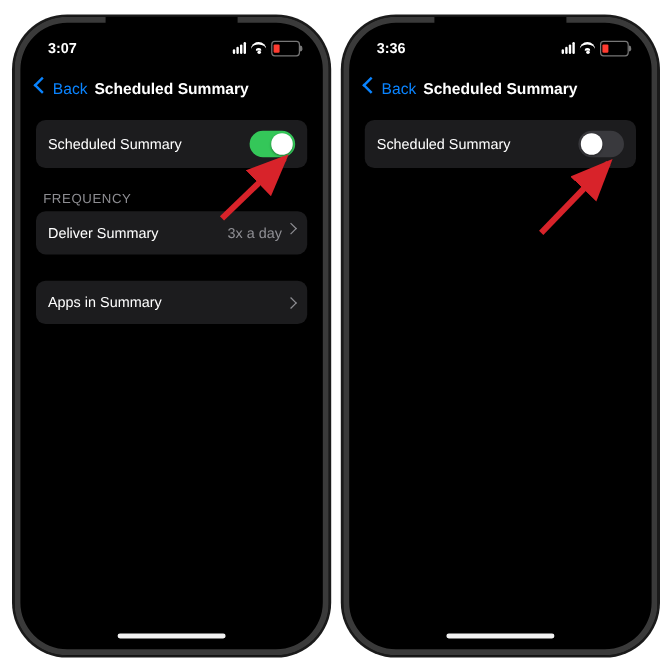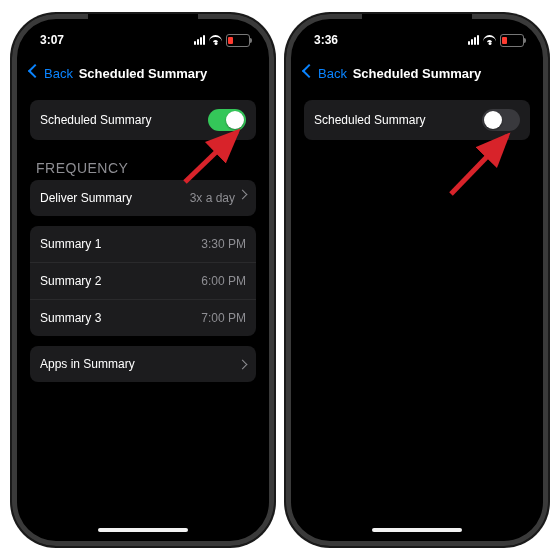--- a/index.html
+++ b/index.html
@@ -54,21 +54,21 @@
   .batt .fill{height:7px;width:5px;background:#ff3b30;margin-left:1px;border-radius:1px}
   .nav{
     display:flex;align-items:center;position:relative;height:34px;
     padding:4px 10px 6px 10px;
   }
   .back{color:var(--blue);font-size:13px;display:flex;align-items:flex-start;gap:2px}
   .chev{width:8px;height:8px;border-left:2px solid var(--blue);border-bottom:2px solid var(--blue);transform:rotate(45deg);margin-right:2px}
   .title{position:absolute;left:0;right:0;text-align:center;font-size:13px;font-weight:600}
   .content{padding:4px 10px 0 10px;font-size:12px}
   .group{background:transparent;margin-bottom:10px}
-  .section-label{color:var(--muted);font-size:14px;letter-spacing:0.5px;padding:10px 6px 4px 6px;text-transform:uppercase}
+  .section-label{color:var(--muted);font-size:11px;letter-spacing:0.5px;padding:10px 6px 4px 6px;text-transform:uppercase}
   .cell{
     background:var(--cell);
     display:flex;align-items:center;justify-content:space-between;
     padding:9px 10px;min-height:18px;
   }
   .cell + .cell{border-top:1px solid var(--cell-border)}
   .rounded-top{border-radius:8px 8px 0 0}
   .rounded-bottom{border-radius:0 0 8px 8px}
   .rounded{border-radius:8px}
   .cell .label{color:var(--text)}
@@ -134,36 +134,22 @@
         <div class="group">
           <div class="cell rounded">
             <span class="label">Deliver Summary</span>
             <span class="value">
               <span>3x a day</span>
               <span class="chev-right"></span>
             </span>
           </div>
         </div>
 
-        <div class="group">
-          <div class="cell rounded-top">
-            <span class="label">Summary 1</span>
-            <span class="value">3:30 PM</span>
-          </div>
-          <div class="cell">
-            <span class="label">Summary 2</span>
-            <span class="value">6:00 PM</span>
-          </div>
-          <div class="cell rounded-bottom">
-            <span class="label">Summary 3</span>
-            <span class="value">7:00 PM</span>
-          </div>
-        </div>
-
-        <div class="group" style="margin-top:10px">
+
+        <div class="group" style="margin-top:22px">
           <div class="cell rounded">
             <span class="label">Apps in Summary</span>
             <span class="value">
               <span class="chev-right"></span>
             </span>
           </div>
         </div>
 
       </div>
 

